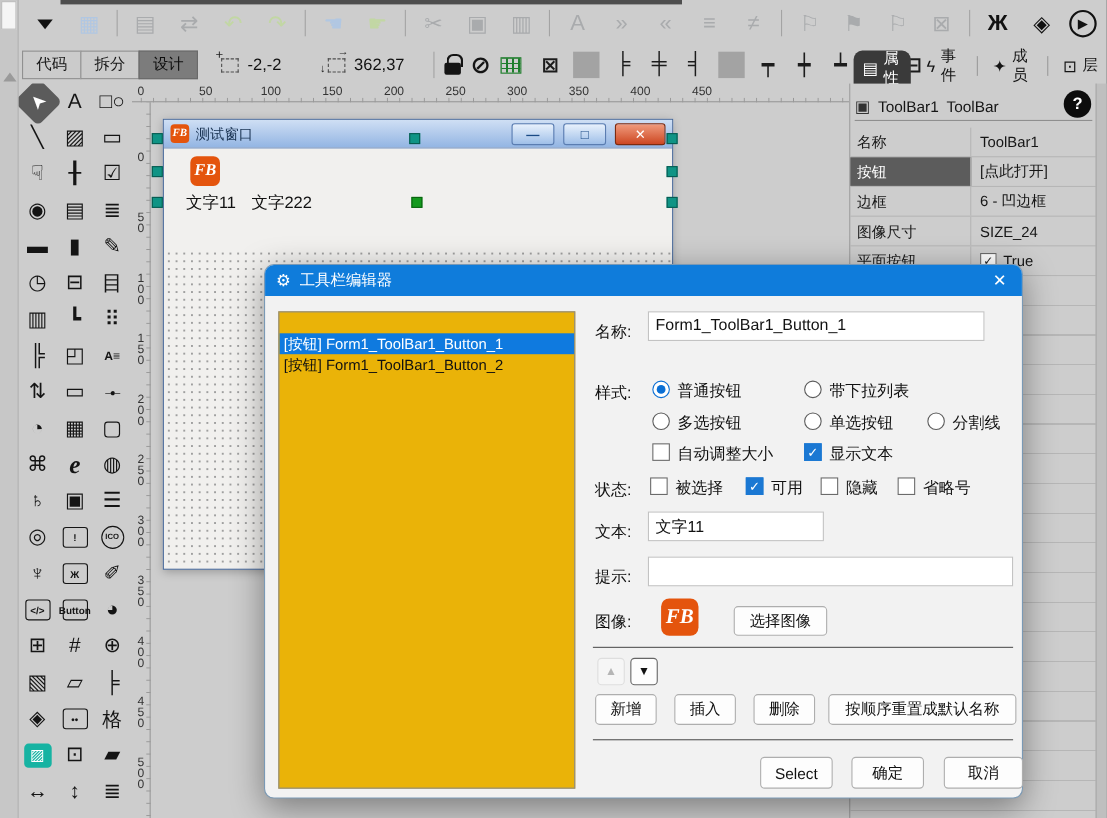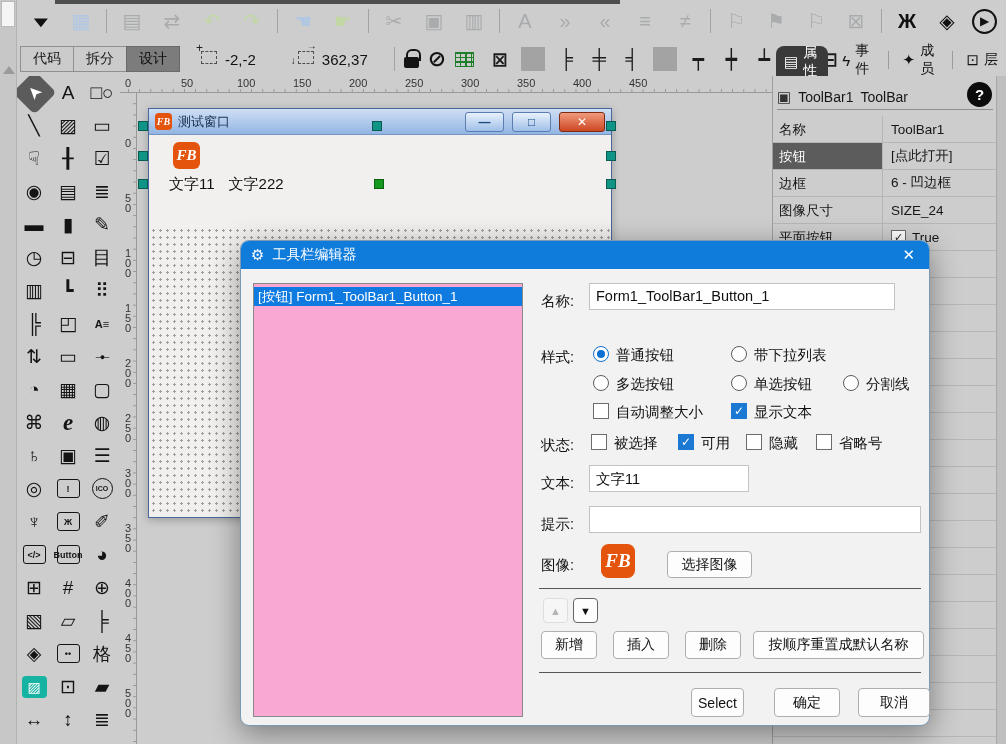--- a/index.html
+++ b/index.html
@@ -18,21 +18,21 @@
   .tbar [data-name="separator"], .vbar [data-name="separator"]{ width:1px; height:24px; background:#a3a3a3; font-size:0;}
   .tbar [data-name="run-icon"]{ width:25px; height:25px; border:2.5px solid #111; border-radius:50%; font-size:12px;}
   .tbar [data-name="menu-expand-icon"]{ font-size:15px; transform:scaleX(1.6);}
 
   
   .row2{ position:absolute; left:0; top:42px; width:1006px; height:34px; display:flex; align-items:center;}
   .viewtabs{ display:flex; margin-left:20px;align-items:flex-end;}
   .vtab{ width:54px; height:26px; display:flex; align-items:center; justify-content:center;
     font-size:14px; border:1px solid #909090; background:#cbcbcb; margin-right:-1px;}
   .vtab[data-state="selected"]{ background:#7c7c7c; color:#0e0e0e; border-color:#6a6a6a;}
-  .coord{ display:flex; align-items:flex-start; gap:8px; font-size:15px; color:#111;}
+  .coord{ display:flex; align-items:center; gap:8px; font-size:15px; color:#111;}
   .dashbox{ position:relative; width:16px; height:13px; border:1.5px dashed #4e4e4e;}
   .dashbox.pos::before{content:"+"; position:absolute; left:-6px; top:-11px; font-size:12px; color:#222;}
   .dashbox.size::before{content:"→"; position:absolute; right:-4px; top:-12px; font-size:10px; color:#222;}
   .dashbox.size::after{content:"↓"; position:absolute; left:-8px; bottom:-3px; font-size:10px; color:#222;}
   .lockicon{ position:relative; width:15px; height:11px; background:#141414; border-radius:2px; margin-top:7px;}
   .lockicon::before{ content:""; position:absolute; left:2px; top:-8px; width:11px; height:10px;
     border:2.5px solid #141414; border-bottom:none; border-radius:6px 6px 0 0;}
   .prohibit{ font-size:22px; font-weight:bold; color:#141414; line-height:1;}
   .gridicon{ width:19px; height:15px; border:1.5px solid #1e7e2c;
     background:repeating-linear-gradient(0deg,transparent 0 3px,#1e7e2c 3px 4.5px),
@@ -121,22 +121,22 @@
     align-items:center; justify-content:center; font-size:11px; color:#222; flex:0 0 auto;}
 
   
   .dlg{ position:absolute; left:240px; top:240px; width:690px; height:486px; background:#f2f2f2;
     border-radius:9px; box-shadow:0 8px 30px rgba(0,0,0,.4); z-index:50; border:1px solid #7a99b5;}
   .dhead{ height:28px; background:#0f7cdb; border-radius:8px 8px 0 0; display:flex; align-items:center;
     padding:0 10px; gap:8px; color:#fff;}
   .dhead .dt{ font-size:14px; flex:1;}
   .dhead .gear{ font-size:15px;}
   .dhead .x{ font-size:15px; padding:0 4px;}
-  .dlist{ position:absolute; left:12px; top:42px; width:270px; height:434px; background:#f9a8d4; border:1px solid #8a8a8a;
-    font-size:13.5px; padding-top:3px; overflow:hidden;}
+  .dlist{ position:absolute; left:12px; top:42px; width:270px; height:434px; background:#eab308; border:1px solid #8a8a8a;
+    font-size:13.5px; padding-top:19px; overflow:hidden;}
   .ditem{ height:19px; line-height:19px; padding-left:4px; white-space:nowrap; color:#111;}
   .ditem[data-state="selected"]{ background:#0f7adf; color:#fff;}
   .flabel{ position:absolute; font-size:14.5px; color:#111;}
   .tinput{ position:absolute; height:27px; background:#fff; border:1px solid #c3c3c3; font-size:14.5px;
     padding:4px 6px; color:#111; font-family:inherit;}
   .hint{ position:absolute; color:#9f9f9f; font-size:13.5px;}
   .radio{ position:absolute; width:16px; height:16px; border:1.5px solid #5c5c5c; border-radius:50%;
     background:#fff; display:flex; align-items:center; justify-content:center;}
   .radio[data-checked="true"]{ border-color:#0b6fd4;}
   .radio[data-checked="true"]::after{ content:""; width:8px; height:8px; border-radius:50%; background:#0b6fd4;}
@@ -417,20 +417,21 @@
   <div class="dlg" data-name="toolbar-editor-dialog">
     <div class="dhead" data-name="dialog-titlebar">
       <span class="gear" data-name="gear-icon">⚙</span>
       <span class="dt" data-name="dialog-title">工具栏编辑器</span>
       <span class="x" data-name="dialog-close-icon">✕</span>
     </div>
 
     <div class="dlist" data-name="button-list">
 
     <div class="ditem" data-name="list-item" data-state="selected">[按钮] Form1_ToolBar1_Button_1</div>
+        <div class="ditem" data-name="list-item">[按钮] Form1_ToolBar1_Button_2</div>
       </div>
 
     <span class="flabel" style="left:300px;top:51px" data-name="name-label">名称:</span>
     <div class="tinput" style="left:348px;top:42px;width:306px" data-name="name-input">Form1_ToolBar1_Button_1</div>
 
     <span class="flabel" style="left:300px;top:107px" data-name="style-label">样式:</span>
 
     <span class="radio" style="left:352px;top:105px" data-name="radio-normal-button" data-checked="true"></span>
     <span class="ctl-label" style="left:375px;top:105px" data-name="radio-label">普通按钮</span>
     <span class="radio" style="left:490px;top:105px" data-name="radio-dropdown-button" data-checked="false"></span>
@@ -473,18 +474,18 @@
     <div class="dbtn updown" style="left:302px;top:357px;width:25px;height:25px" data-name="move-up-button" data-state="disabled">▲</div>
     <div class="dbtn updown" style="left:332px;top:357px;width:25px;height:25px;border-color:#666" data-name="move-down-button">▼</div>
 
     <div class="dbtn" style="left:300px;top:390px;width:56px;height:28px" data-name="add-button">新增</div>
     <div class="dbtn" style="left:372px;top:390px;width:56px;height:28px" data-name="insert-button">插入</div>
     <div class="dbtn" style="left:444px;top:390px;width:56px;height:28px" data-name="delete-button">删除</div>
     <div class="dbtn" style="left:512px;top:390px;width:171px;height:28px" data-name="reset-names-button">按顺序重置成默认名称</div>
 
     <div class="dhr" style="top:431px" data-name="divider"></div>
 
-    <div class="dbtn" style="left:450px;top:447px;width:53px;height:29px" data-name="select-button">Select</div>
+    <div class="dbtn" style="left:450px;top:447px;width:66px;height:29px" data-name="select-button">Select</div>
     <div class="dbtn" style="left:533px;top:447px;width:66px;height:29px" data-name="ok-button">确定</div>
     <div class="dbtn" style="left:617px;top:447px;width:72px;height:29px" data-name="cancel-button">取消</div>
   </div>
 
 </div>
 
 </body></html>

